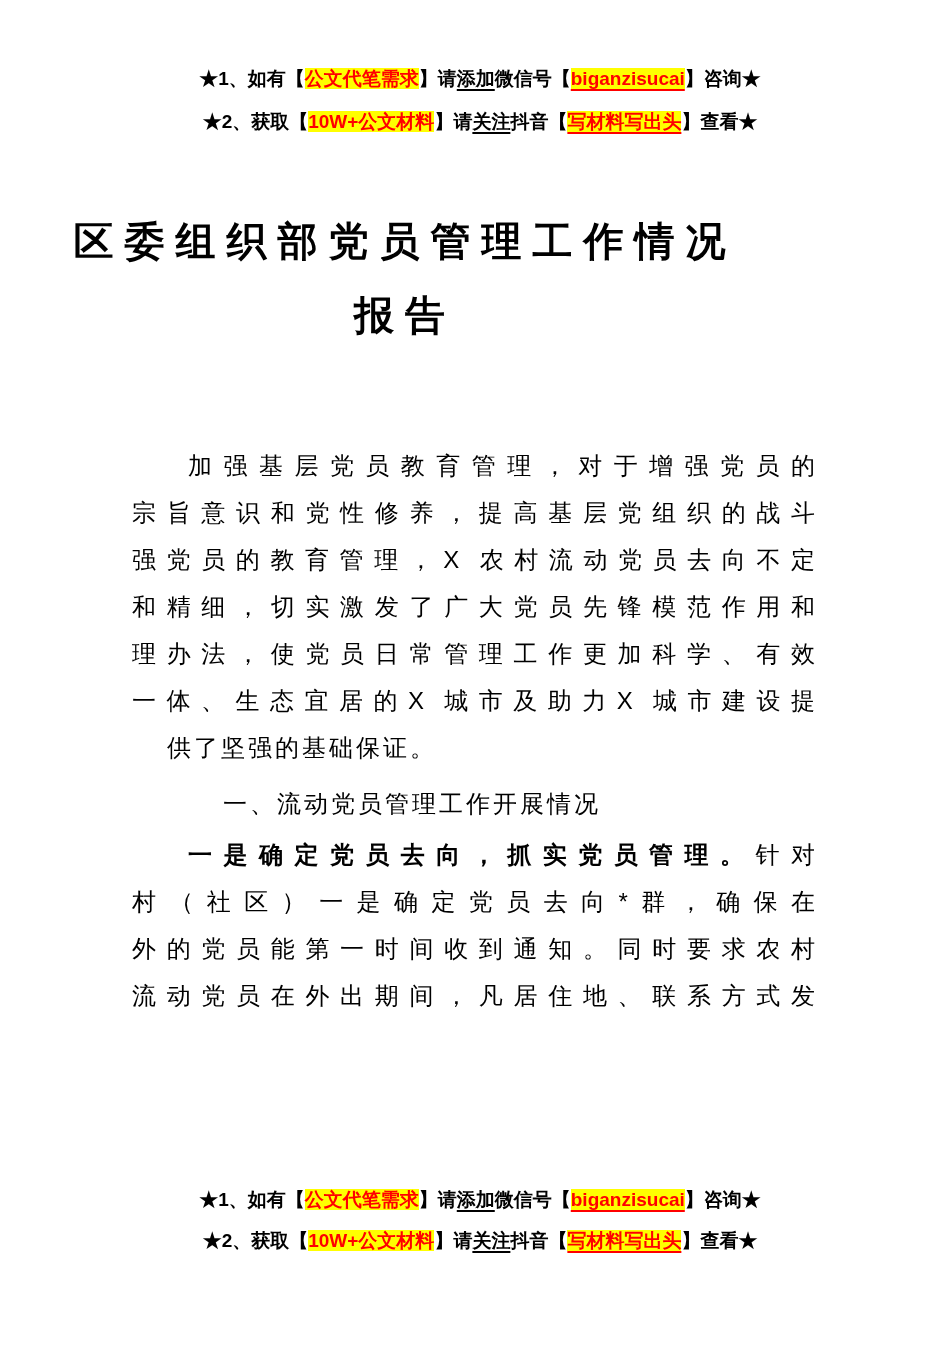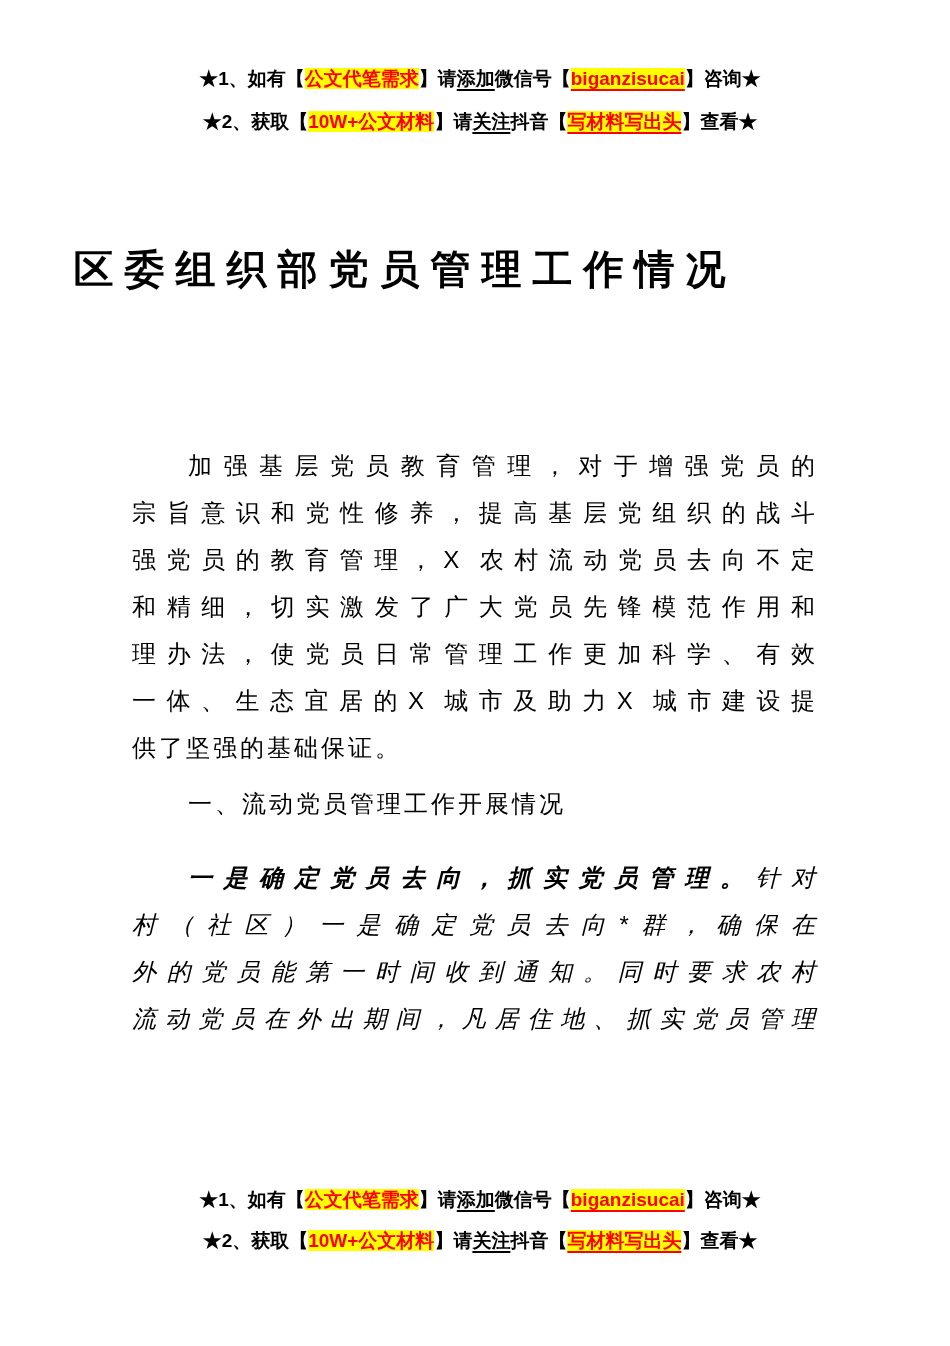--- a/index.html
+++ b/index.html
@@ -33,21 +33,21 @@
     letter-spacing: 0;
     white-space: nowrap;
   }
   .promo-top { top: 57px; }
   .promo-bottom { top: 1179px; line-height: 41px; }
   .promo .tline { text-align: center; }
 
   
   .doc-title {
     position: absolute;
-    top: 232px;
+    top: 204px;
     left: 0;
     width: 810px;
     font-size: 40px;
     font-weight: bold;
     line-height: 74px;
     letter-spacing: 11px;
   }
   .doc-title .tline { text-align: center; }
 
   
@@ -57,24 +57,24 @@
     left: 132px;
     width: 686px;
     font-size: 24px;
     line-height: 47px;
     letter-spacing: 3px;
   }
   .doc-body .tline {
     text-align: justify;
     text-align-last: justify;
   }
-  .doc-body .tline.noj { text-align-last: left; }
+  .doc-body .tline.noj { text-align-last: left; margin-left: 35px; }
   .doc-body .tline.ind { padding-left: 56px; }
   .section-heading { margin-top: 9px; }
-  .paragraph-2 { margin-top: 27px; font-style: italic; }
+  .paragraph-2 { margin-top: 4px; }
 
   
   .hl { background: var(--hl); }
   .red { color: var(--red); }
   .b { font-weight: bold; }
   .u {
     text-decoration: underline;
     text-decoration-thickness: 2px;
     text-underline-offset: 4px;
   }
@@ -84,40 +84,41 @@
 
 <div class="page">
 
   <div class="promo promo-top">
       <div class="tline"><span>★1、如有【</span><span class="hl red">公文代笔需求</span><span>】请</span><span class="u">添加</span><span>微信号【</span><span class="hl red u">biganzisucai</span><span>】咨询★</span></div>
       <div class="tline"><span>★2、获取【</span><span class="hl red">10W+公文材料</span><span>】请</span><span class="u">关注</span><span>抖音【</span><span class="hl red u">写材料写出头</span><span>】查看★</span></div>
     </div>
 
   <div class="doc-title">
       <div class="tline"><span>区委组织部党员管理工作情况</span></div>
+      <div class="tline"><span>报告</span></div>
     </div>
 
   <div class="doc-body">
     <div class="paragraph-1">
         <div class="tline ind"><span>加强基层党员教育管理，对于增强党员的</span></div>
         <div class="tline"><span>宗旨意识和党性修养，提高基层党组织的战斗</span></div>
         <div class="tline"><span>强党员的教育管理，X 农村流动党员去向不定</span></div>
         <div class="tline"><span>和精细，切实激发了广大党员先锋模范作用和</span></div>
         <div class="tline"><span>理办法，使党员日常管理工作更加科学、有效</span></div>
         <div class="tline"><span>一体、生态宜居的X 城市及助力X 城市建设提</span></div>
         <div class="tline noj"><span>供了坚强的基础保证。</span></div>
       </div>
     <div class="section-heading">
         <div class="tline ind noj"><span>一、流动党员管理工作开展情况</span></div>
       </div>
     <div class="paragraph-2">
         <div class="tline ind"><span class="b">一是确定党员去向，抓实党员管理。</span><span>针对</span></div>
         <div class="tline"><span>村（社区）一是确定党员去向*群，确保在</span></div>
         <div class="tline"><span>外的党员能第一时间收到通知。同时要求农村</span></div>
-        <div class="tline"><span>流动党员在外出期间，凡居住地、抓实党员管理</span></div>
+        <div class="tline"><span>流动党员在外出期间，凡居住地、联系方式发</span></div>
       </div>
   </div>
 
   <div class="promo promo-bottom">
       <div class="tline"><span>★1、如有【</span><span class="hl red">公文代笔需求</span><span>】请</span><span class="u">添加</span><span>微信号【</span><span class="hl red u">biganzisucai</span><span>】咨询★</span></div>
       <div class="tline"><span>★2、获取【</span><span class="hl red">10W+公文材料</span><span>】请</span><span class="u">关注</span><span>抖音【</span><span class="hl red u">写材料写出头</span><span>】查看★</span></div>
     </div>
 
 </div>
 

